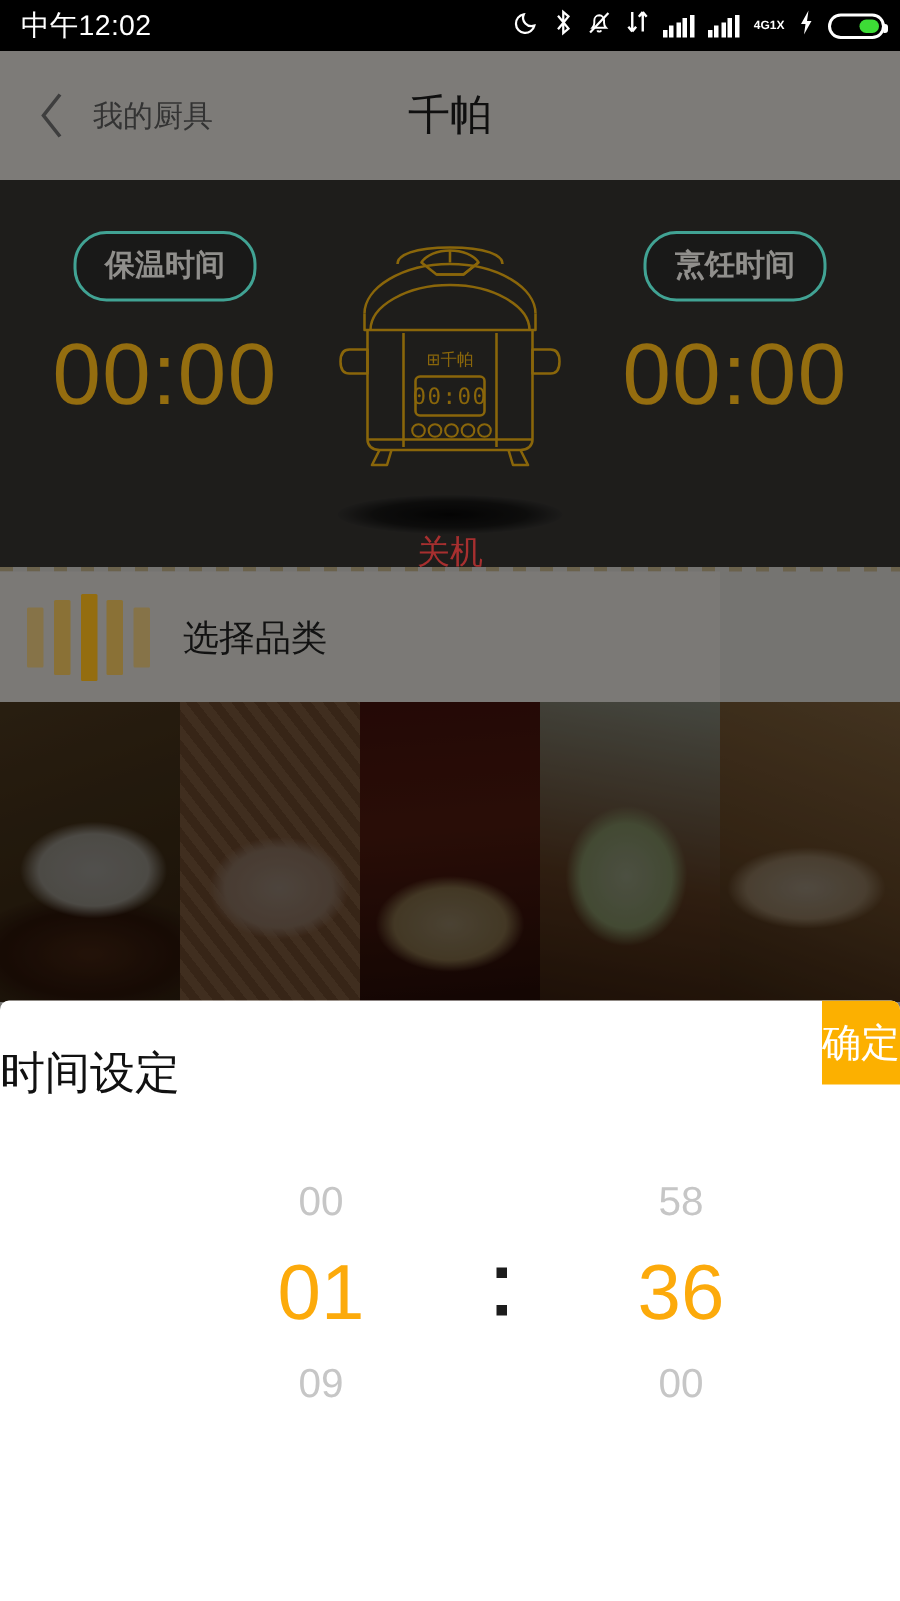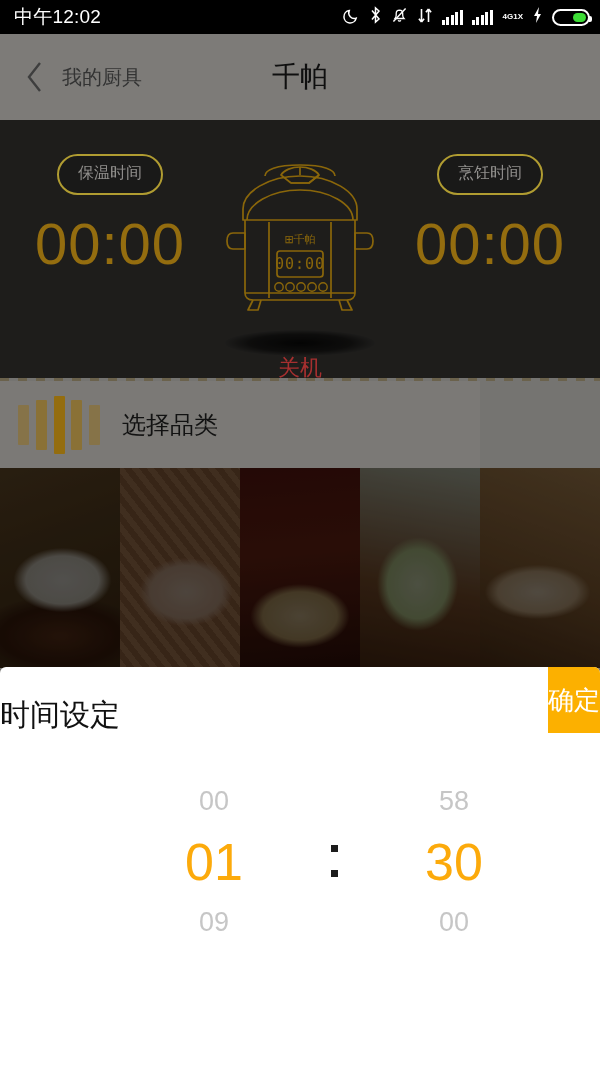--- a/index.html
+++ b/index.html
@@ -48,22 +48,22 @@
 
   
   .device-panel {
     position:absolute; top:120px; left:0; width:600px; height:258px;
     background:#2b2a28; overflow:hidden;
   }
   .timer-block { position:absolute; top:34px; width:220px; text-align:center; }
   .timer-left { left:0; }
   .timer-right { right:0; }
   .timer-pill {
-    display:inline-block; border:2px solid #fde047; border-radius:22px;
-    padding:7px 19px 9px; font-size:16px; color:#cfcdc9; background:rgba(0,0,0,.12);
+    display:inline-block; border:2px solid #5eead4; border-radius:22px;
+    padding:7px 19px 9px; font-size:20px; color:#cfcdc9; background:rgba(0,0,0,.12);font-weight:bold;
   }
   .timer-value { margin-top:20px; font-size:58px; color:#d49c16;
     letter-spacing:1px; line-height:1; }
 
   .cooker-wrap { position:absolute; left:50%; top:28px;
     transform:translateX(-50%); width:186px; text-align:center; }
   .cooker-shadow { position:absolute; left:50%; top:182px; transform:translateX(-50%);
     width:150px; height:26px; border-radius:50%;
     background:radial-gradient(ellipse at center, rgba(0,0,0,.85) 0%, rgba(0,0,0,.55) 48%, rgba(43,42,40,0) 72%); }
   .cooker-state { position:absolute; left:0; width:186px; top:205px;
@@ -119,21 +119,21 @@
     padding-top:28px; }
   .picker { flex:1; display:flex; align-items:center; justify-content:center;
     padding-bottom:10px; }
   .picker-col { width:180px; text-align:center; }
   .pv { line-height:1; }
   .pv.dim { font-size:27px; color:#c6c6c6; }
   .pv.sel { font-size:52px; color:#fcaa0b; margin:21px 0; }
   .picker-colon { width:60px; display:flex; flex-direction:column;
     align-items:center; justify-content:center; gap:18px; padding-bottom:2px; }
   .picker-colon i { display:block; width:7px; height:7px; background:#1c1c1c; }
-  .dialog-actions { height:66px; display:flex; }
+  .dialog-actions { height:56px; display:flex; }
   .btn { flex:1; display:flex; align-items:center; justify-content:center;
     font-size:26px; }
   .btn-confirm { background:#fcb000; color:#fff; }
   .btn-cancel { background:#a3a3a3; color:#161616; }
 </style>
 </head>
 <body>
 
 <div id="app">
 
@@ -280,21 +280,21 @@
         <div class="pv dim">09</div>
       </div>
 
       <div class="picker-colon">
         <i></i>
           <i></i>
       </div>
 
       <div class="picker-col">
         <div class="pv dim">58</div>
-        <div class="pv sel">30</div>
+        <div class="pv sel">36</div>
         <div class="pv dim">00</div>
       </div>
     </div>
 
     <div class="dialog-actions">
       <div class="btn btn-confirm">确定</div>
     </div>
   </div>
 
 </div>

